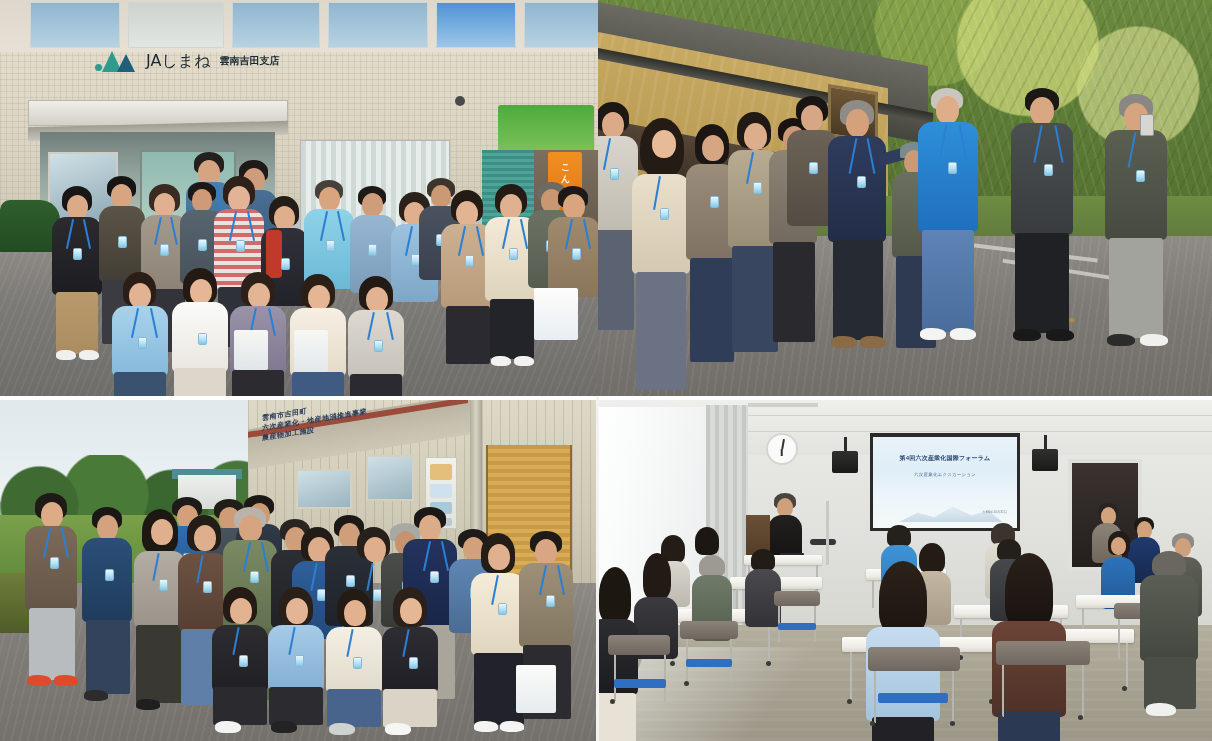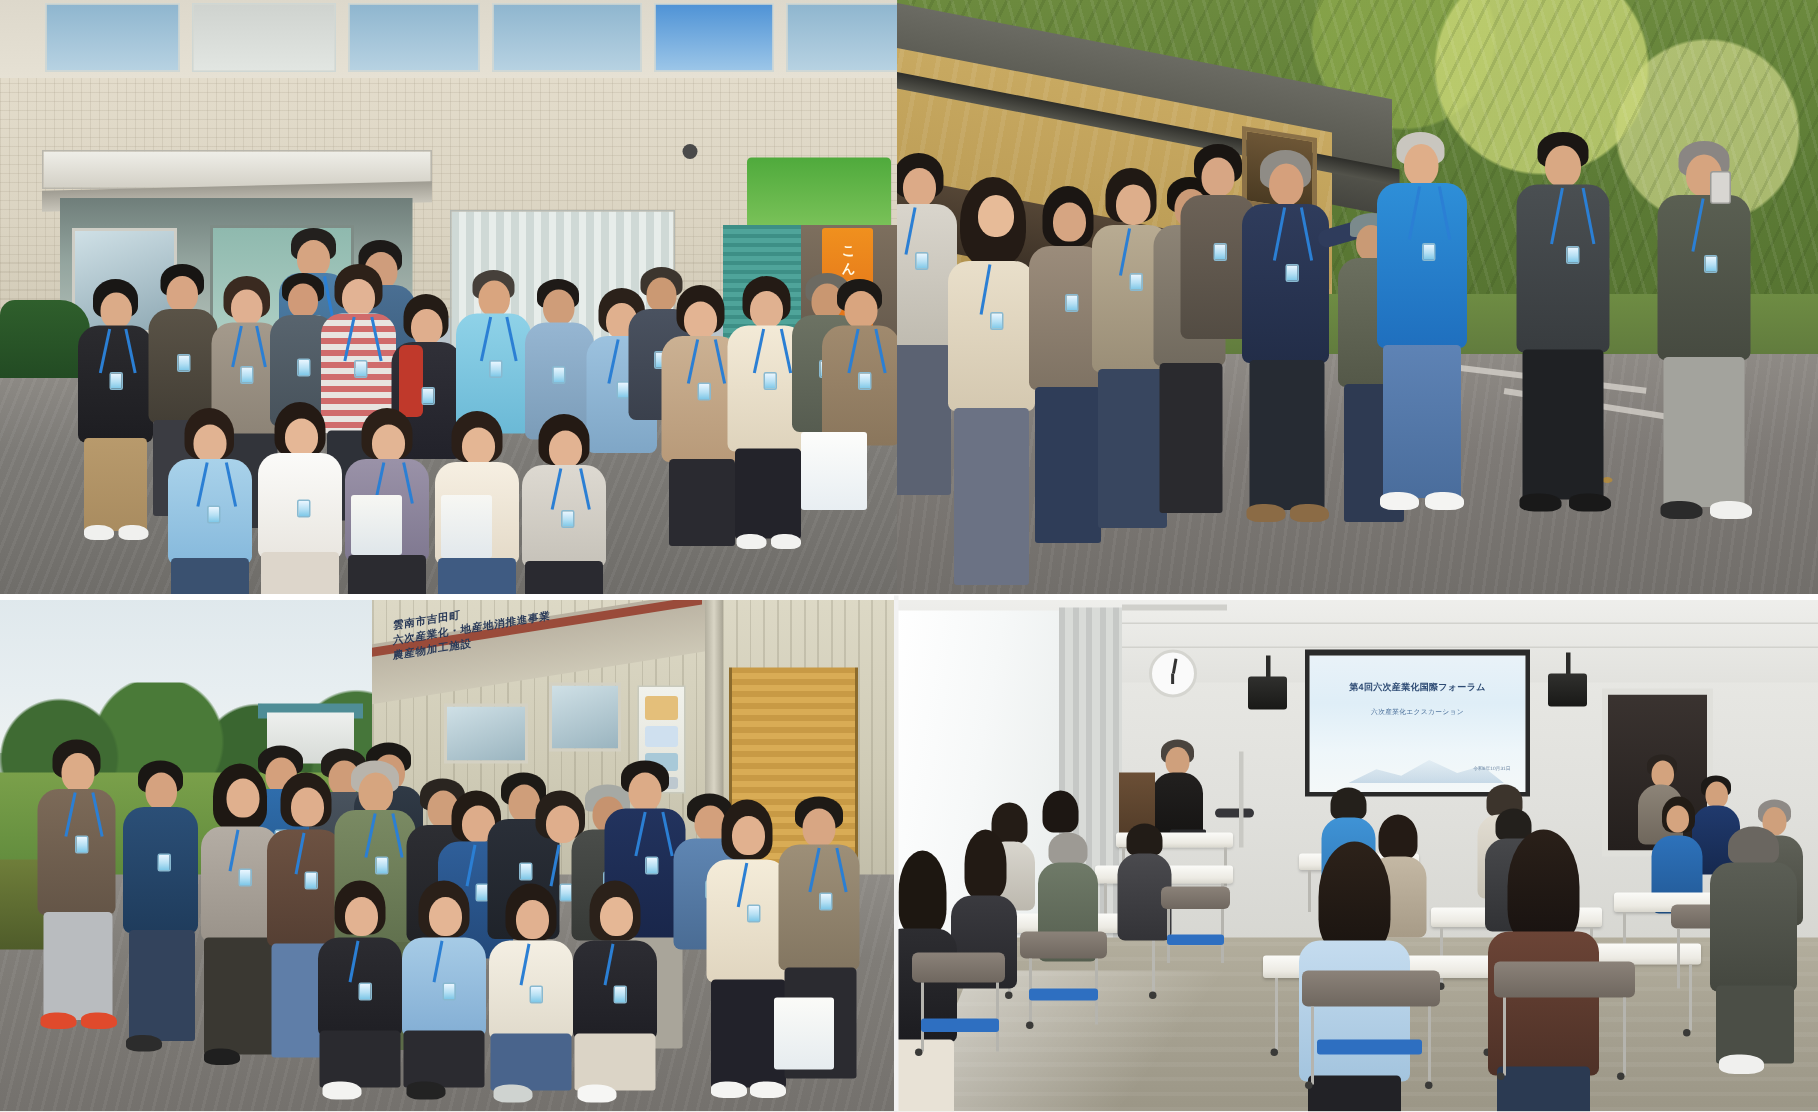--- a/index.html
+++ b/index.html
@@ -252,20 +252,29 @@
       <div class="tl-upper-wall"></div>
       <div class="tl-win-strip" style="left:30px;width:90px;"></div>
       <div class="tl-win-strip" style="left:128px;width:96px;background:linear-gradient(180deg,#cfd3cf,#e2e6e2);"></div>
       <div class="tl-win-strip" style="left:232px;width:88px;"></div>
       <div class="tl-win-strip" style="left:328px;width:100px;"></div>
       <div class="tl-win-strip" style="left:436px;width:80px;background:linear-gradient(180deg,#4f93d6,#9cc6e8);"></div>
       <div class="tl-win-strip" style="left:524px;width:76px;"></div>
 
       <div class="tl-facade"></div>
 
+      <div class="tl-sign">
+        <div class="ja-logo">
+          <div class="dot"></div>
+            <div class="tri1"></div>
+            <div class="tri2"></div>
+        </div>
+        <div class="ja-text">JAしまね</div>
+        <div class="ja-sub">雲南吉田支店</div>
+      </div>
 
       <div class="tl-camera"></div>
       <div class="tl-canopy"></div>
       <div class="tl-canopy-under"></div>
       <div class="tl-entrance"></div>
       <div class="tl-win-left"></div>
       <div class="tl-door"></div>
       <div class="tl-right-win"></div>
 
       <div class="tl-green-awn"></div>

